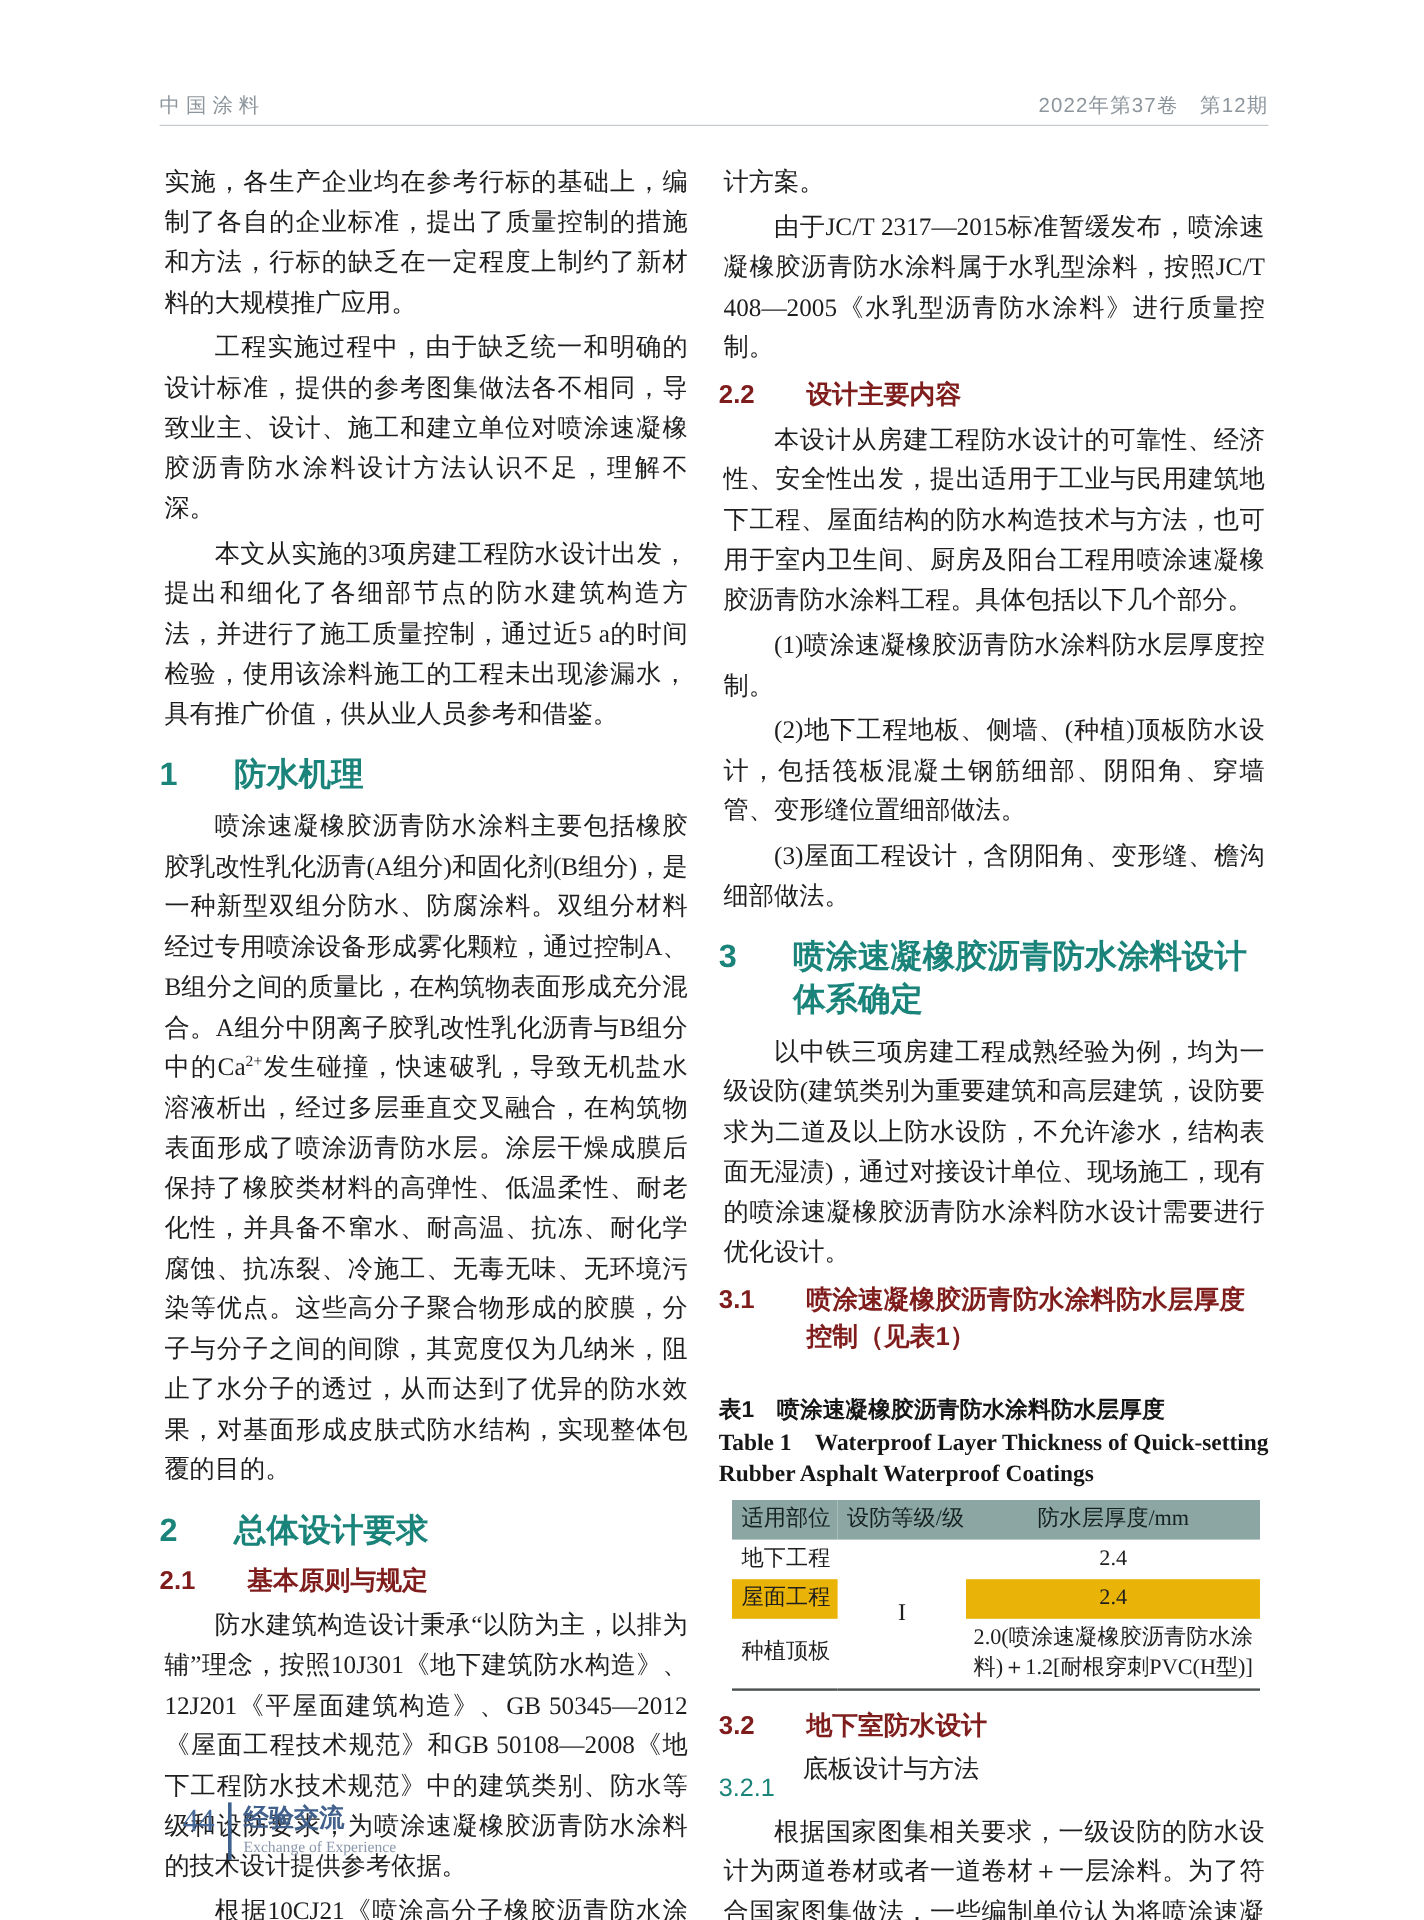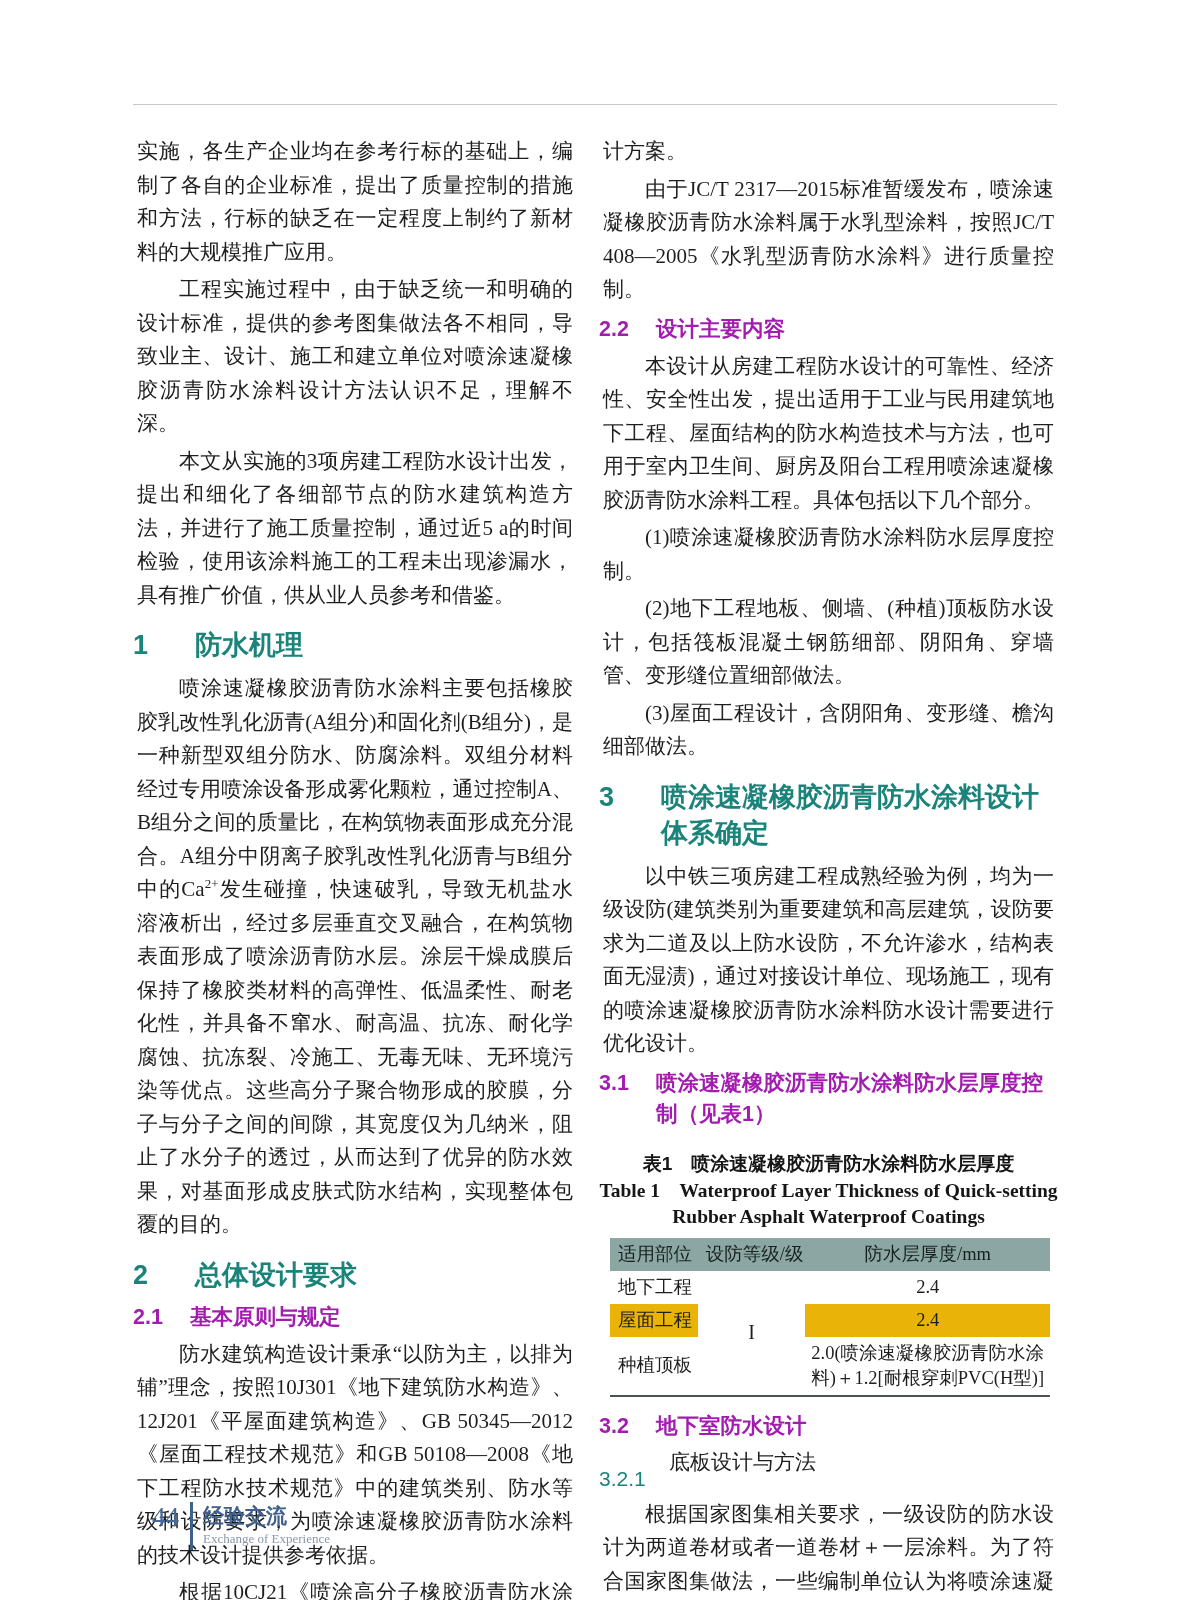--- a/index.html
+++ b/index.html
@@ -31,33 +31,33 @@
   sup.note{font-size:13px;line-height:0;vertical-align:super;}
   
   .h1{
     display:flex;color:#1a837a;font-weight:bold;
     font-family:"Liberation Sans","DejaVu Sans",sans-serif;
     font-size:27px;line-height:36px;margin:15px 0 9px 0;text-align:left;
   }
   .h1 .num{flex:0 0 62px;}
   .h1 .ttl{flex:1;}
   .h2{
-    display:flex;color:#a21caf;font-weight:bold;
-    font-family:"Liberation Sans","DejaVu Sans",sans-serif;
-    font-size:21.5px;line-height:31px;margin:7px 0 5px 0;text-align:left;
+    display:flex;color:#7f1d1d;font-weight:bold;
+    font-family:"Liberation Sans","DejaVu Sans",sans-serif;
+    font-size:21.5px;line-height:31px;margin:7px 0 5px 0;text-align:left;gap:16px;
   }
   .h2 .num{flex:0 0 57px;}
   .h2 .ttl{flex:1;}
   .h3{
     display:flex;font-size:21px;line-height:31px;margin:2px 0 3px 0;text-align:left;
   }
   .h3 .num{flex:0 0 70px;color:#1a837a;font-family:"Liberation Sans","DejaVu Sans",sans-serif;margin-top:16px;}
   .h3 .ttl{flex:1;color:#1e1e1e;}
   
-  .tbl-caption{margin-top:20px;text-align:center;}
+  .tbl-caption{margin-top:32px;}
   .tbl-caption .zh{
     font-family:"Liberation Sans","DejaVu Sans",sans-serif;
     font-weight:bold;font-size:19px;color:#161616;line-height:28px;
   }
   .tbl-caption .en{
     font-family:"Liberation Serif","DejaVu Serif",serif;
     font-weight:bold;font-size:19.5px;color:#161616;line-height:26px;
   }
   table.t1{
     border-collapse:collapse;width:440px;margin:8px 6px 14px 11px;
@@ -93,20 +93,24 @@
   .footer .sec-en{
     font-family:"Liberation Serif","DejaVu Serif",serif;
     font-size:13px;color:#8a97ab;line-height:18px;
   }
 </style>
 </head>
 <body>
 
 <div class="page">
 
+  <div class="runhead">
+    <span class="journal">中国涂料</span>
+    <span class="issue">2022年第37卷　第12期</span>
+  </div>
   <div class="runhead-rule"></div>
 
   <div class="col col-left">
     <p class="noindent">实施，各生产企业均在参考行标的基础上，编制了各自的企业标准，提出了质量控制的措施和方法，行标的缺乏在一定程度上制约了新材料的大规模推广应用。</p>
     <p>工程实施过程中，由于缺乏统一和明确的设计标准，提供的参考图集做法各不相同，导致业主、设计、施工和建立单位对喷涂速凝橡胶沥青防水涂料设计方法认识不足，理解不深。</p>
     <p>本文从实施的3项房建工程防水设计出发，提出和细化了各细部节点的防水建筑构造方法，并进行了施工质量控制，通过近5 a的时间检验，使用该涂料施工的工程未出现渗漏水，具有推广价值，供从业人员参考和借鉴。</p>
 
     <div class="h1">
       <span class="num">1</span>
       <span class="ttl">防水机理</span>

